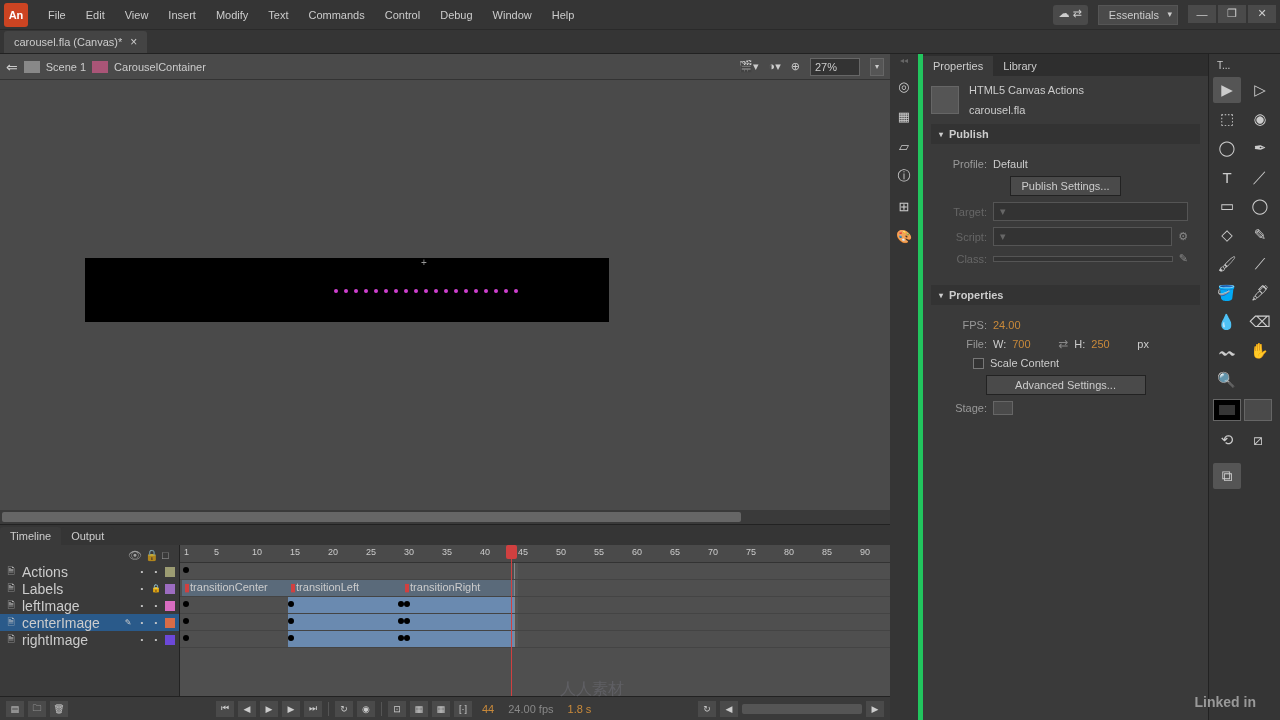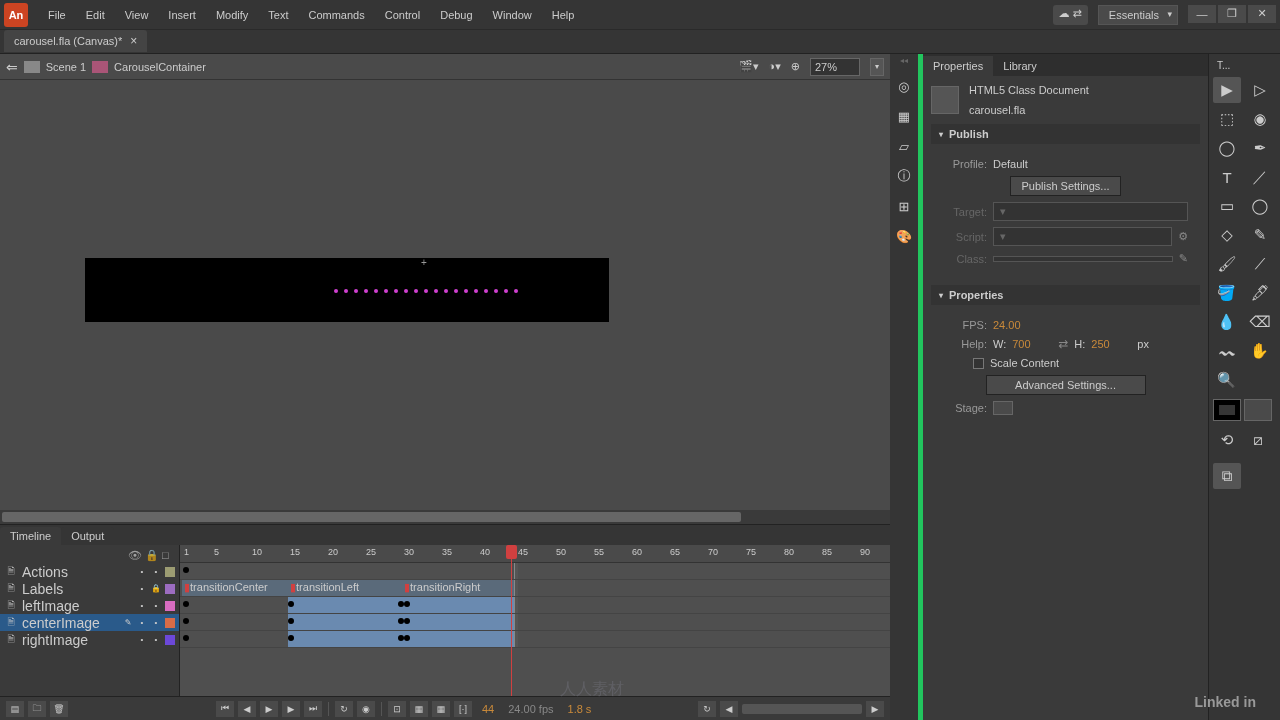--- a/index.html
+++ b/index.html
@@ -7,21 +7,21 @@
 
 .menubar{height:30px;background:#353535;display:flex;align-items:center;padding:0 4px;border-bottom:1px solid #2a2a2a}
 .app-icon{width:24px;height:24px;background:#cc4422;border-radius:3px;margin-right:10px;display:flex;align-items:center;justify-content:center;font-weight:bold;color:#fff}
 .menu-item{padding:4px 10px;cursor:pointer}
 .win-controls{margin-left:auto;display:flex;gap:2px}
 .win-btn{width:28px;height:18px;background:#4a4a4a;display:flex;align-items:center;justify-content:center;cursor:pointer}
 .workspace-sel{background:#4a4a4a;padding:3px 18px 3px 10px;margin-right:8px;border:1px solid #555;position:relative}
 .workspace-sel:after{content:"▾";position:absolute;right:5px;top:3px;font-size:9px}
 .sync-btn{background:#4a4a4a;padding:2px 6px;margin-right:8px;border-radius:3px}
 
-.doc-tabs{height:24px;background:#353535;display:flex;align-items:flex-start;padding-left:4px;border-bottom:1px solid #222}
+.doc-tabs{height:24px;background:#353535;display:flex;align-items:center;padding-left:4px;border-bottom:1px solid #222}
 .doc-tab{background:#444;padding:4px 10px;border-radius:3px 3px 0 0;display:flex;align-items:center;gap:8px}
 .doc-close{font-size:12px;cursor:pointer}
 
 .main{display:flex;height:calc(720px - 54px)}
 .stage-wrap{flex:1;display:flex;flex-direction:column}
 .edit-bar{height:26px;background:#4a4a4a;display:flex;align-items:center;padding:0 6px;gap:8px;border-bottom:1px solid #333}
 .edit-left{display:flex;align-items:center;gap:6px}
 .back-arrow{font-size:14px;cursor:pointer}
 .scene-ico{width:16px;height:12px;background:#888}
 .edit-right{margin-left:auto;display:flex;align-items:center;gap:10px}
@@ -346,21 +346,21 @@
   <div class="side-panel">
     <div class="props">
       <div class="panel-tabs">
         <div class="panel-tab">Properties</div>
         <div class="panel-tab inactive">Library</div>
       </div>
       <div class="props-body">
         <div class="doc-hdr">
           <div class="doc-thumb"></div>
           <div>
-            <div>HTML5 Class Document</div>
+            <div>HTML5 Canvas Actions</div>
             <div style="margin-top:8px">carousel.fla</div>
           </div>
         </div>
         <div class="section">
           <div class="sec-hdr">Publish</div>
           <div class="sec-body">
             <div class="prop-row">
               <span class="prop-label">Profile:</span>
               <span>Default</span>
             </div>
@@ -384,21 +384,21 @@
           </div>
         </div>
         <div class="section">
           <div class="sec-hdr">Properties</div>
           <div class="sec-body">
             <div class="prop-row">
               <span class="prop-label">FPS:</span>
               <span class="prop-val">24.00</span>
             </div>
             <div class="prop-row">
-              <span class="prop-label">Help:</span>
+              <span class="prop-label">File:</span>
               <span>W:</span>
               <span class="prop-val">700</span>
               <span class="link-ico">⇄</span>
               <span>H:</span>
               <span class="prop-val">250</span>
               <span>px</span>
             </div>
             <div class="prop-row" style="margin-left:30px">
               <div class="checkbox"></div>
               <span>Scale Content</span>

